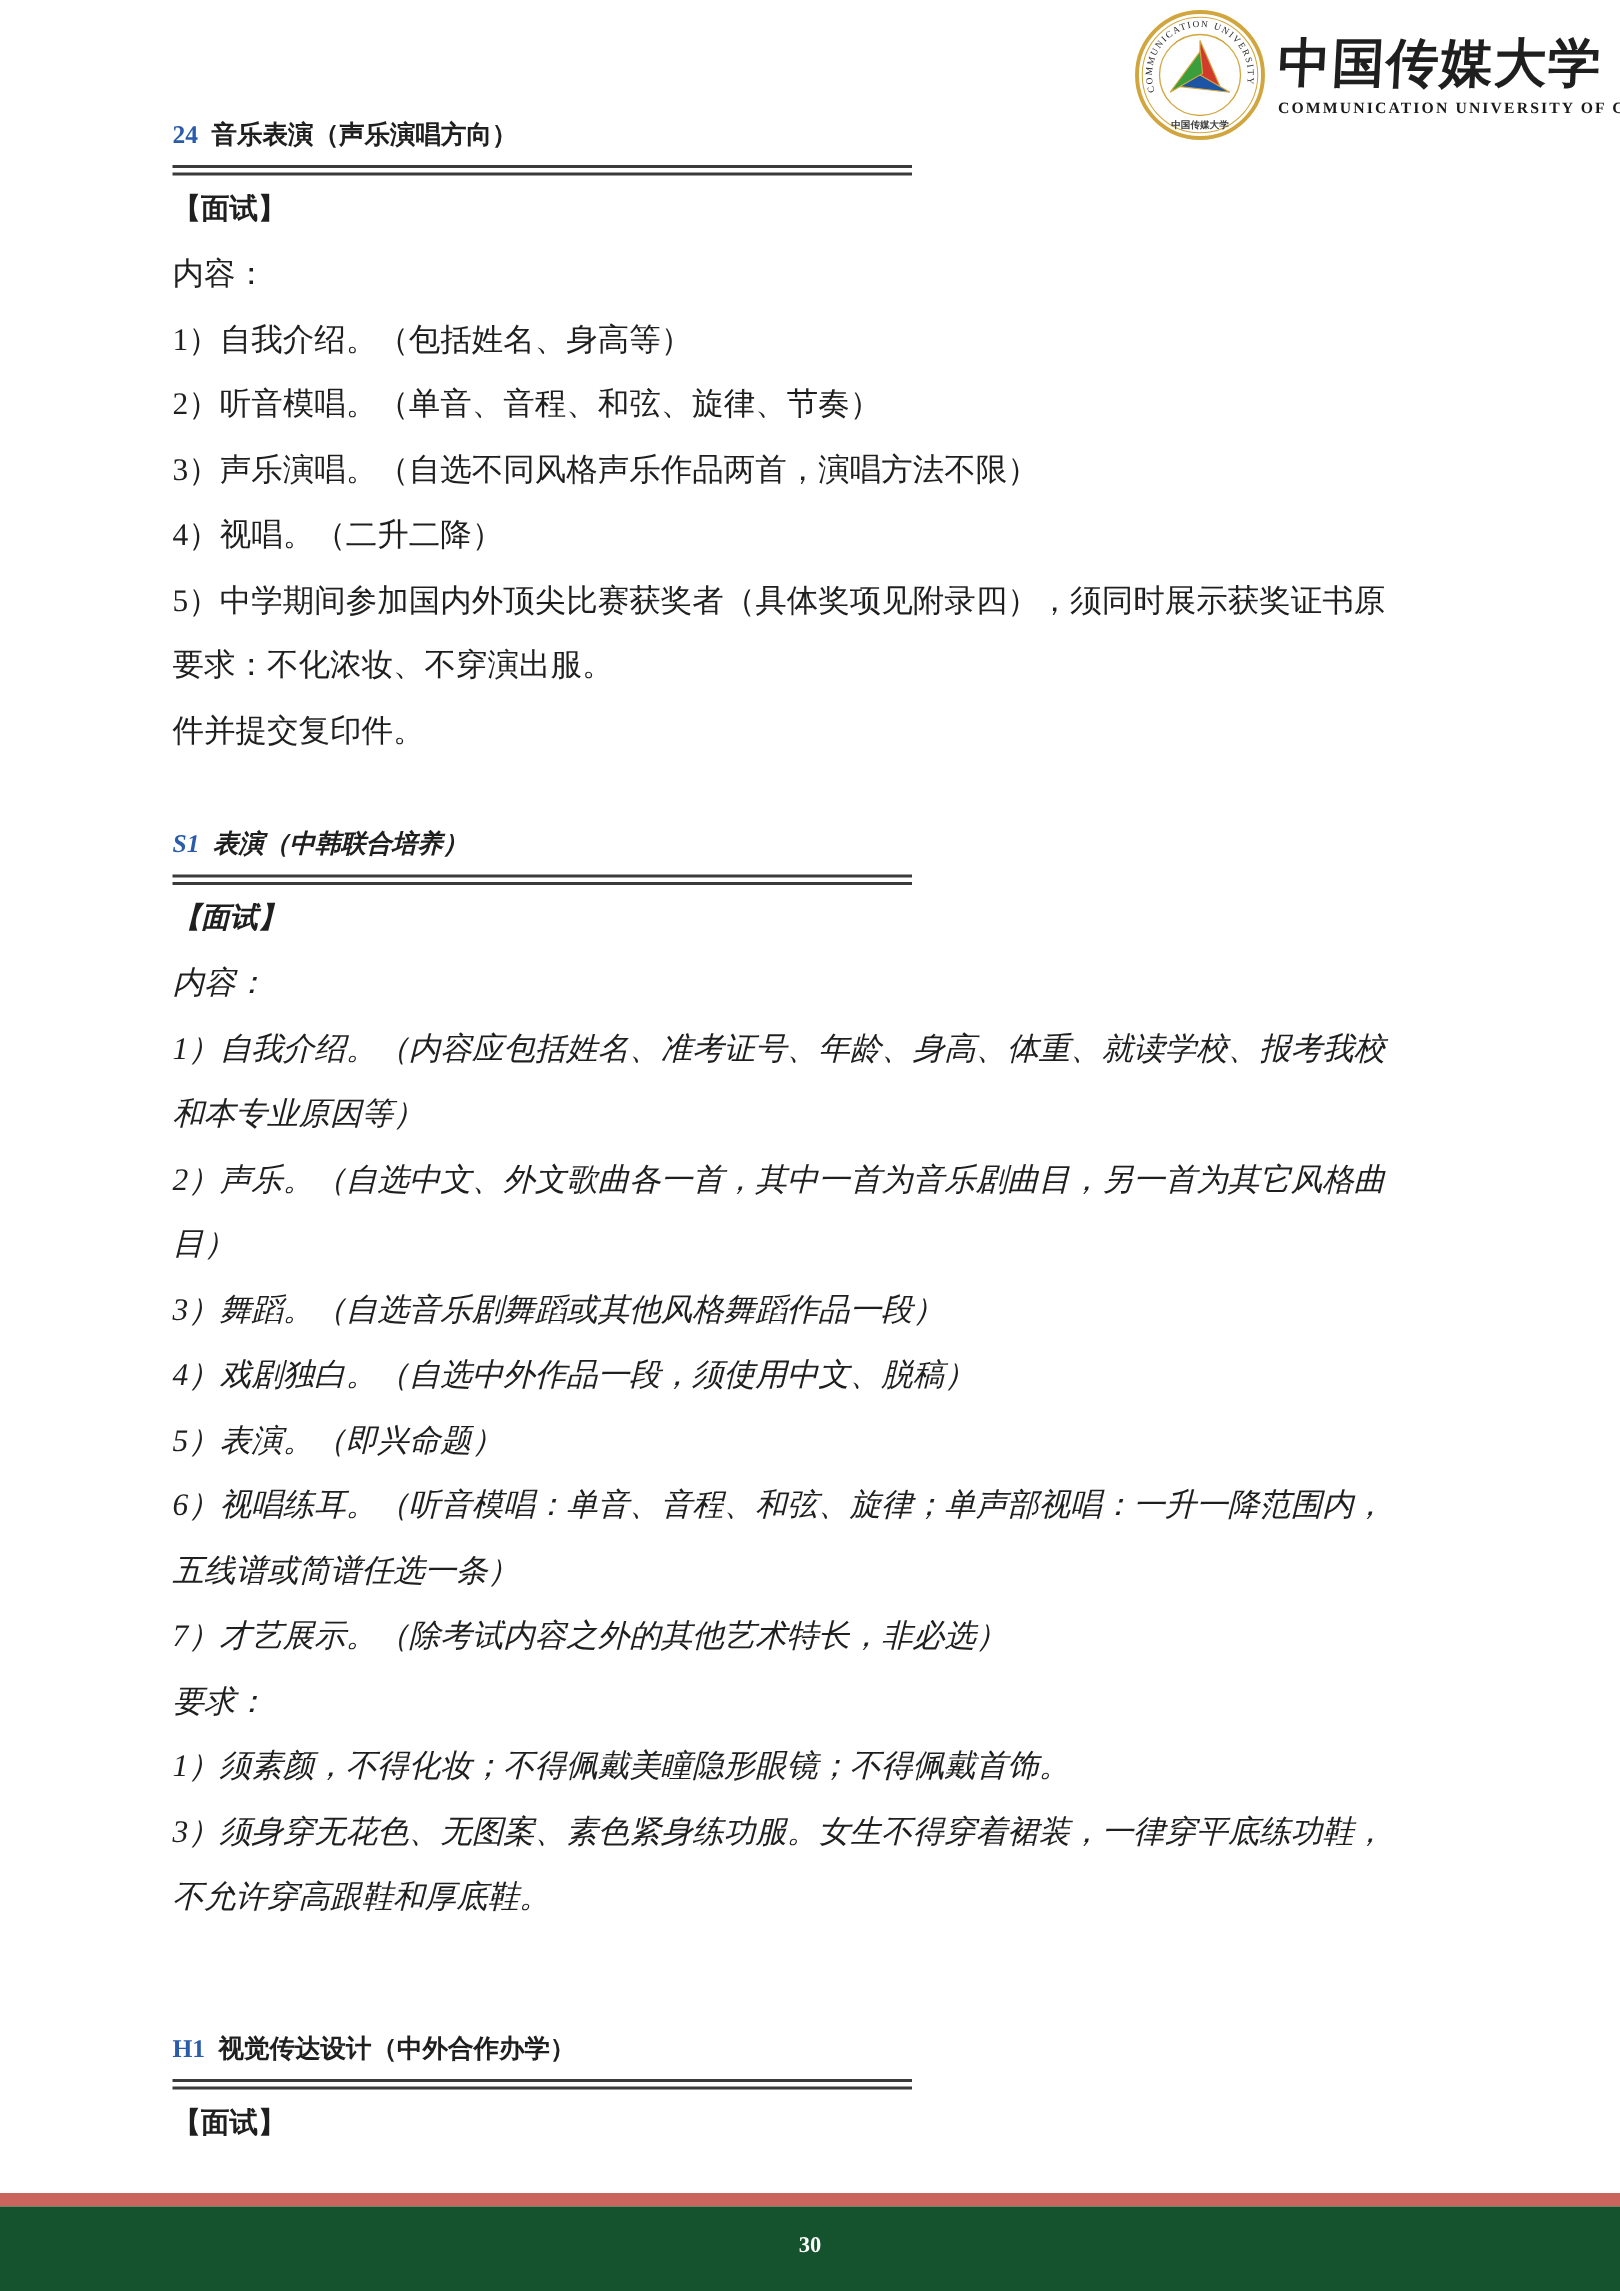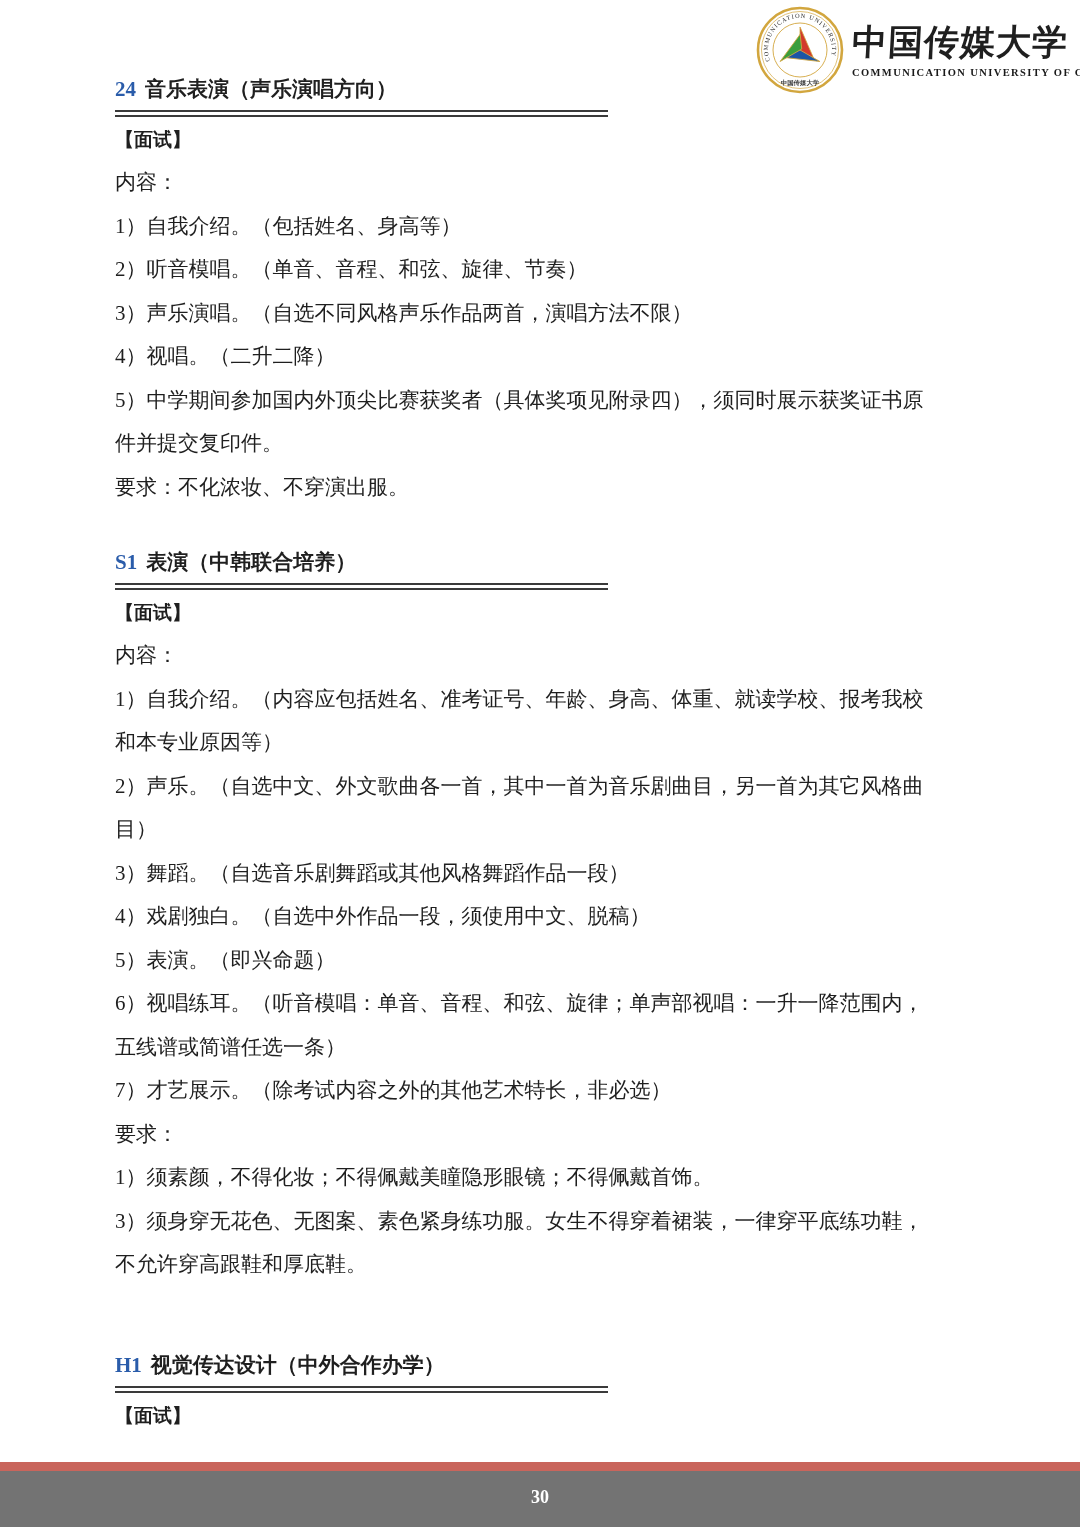--- a/index.html
+++ b/index.html
@@ -15,36 +15,36 @@
     font-size:35px;font-weight:bold;line-height:42px;letter-spacing:1px;
     white-space:nowrap;transform:skewX(-3deg);
   }
   .brand-en{
     font-size:10.5px;letter-spacing:1.4px;margin-top:3px;color:#1a1a1a;
     white-space:nowrap;font-weight:bold;
   }
   
   .section{position:absolute;left:115px;width:870px;}
   #sec-24{top:76px;}
-  #sec-s1{top:549px;}
+  #sec-s1{top:549px;font-style:italic;}
   #sec-h1{top:1352px;}
-  .sec-head{font-size:21px;font-weight:bold;line-height:27px;white-space:nowrap;}
+  .sec-head{font-size:17px;font-weight:bold;line-height:27px;white-space:nowrap;}
   .sec-code{color:#2a5caa;margin-right:9px;}
   .sec-rule{
     width:493px;height:3px;background:#ffffff;
     border-top:2px solid #3a3a3a;border-bottom:2px solid #3a3a3a;margin-top:7px;
   }
   .sec-sub{font-size:19px;font-weight:bold;line-height:27px;margin-top:9px;white-space:nowrap;}
   .sec-body{margin-top:8px;}
   .tline{font-size:21px;line-height:43.5px;white-space:nowrap;}
   
   .footer-strip{position:absolute;left:0;top:1462px;width:1080px;height:9px;background:#c9655c;}
   .footer-bar{
-    position:absolute;left:0;top:1471px;width:1080px;height:56px;background:#737373;
-    color:#ffffff;text-align:center;font-size:18px;font-weight:bold;line-height:53px;
+    position:absolute;left:0;top:1471px;width:1080px;height:56px;background:#14532d;
+    color:#ffffff;text-align:center;font-size:15px;font-weight:bold;line-height:53px;
   }
 </style>
 </head>
 <body>
 
 <div class="page">
 
   <div class="logo">
     <svg class="emblem" viewBox="-44 -44 88 88">
       <circle cx="0" cy="0" r="42" fill="#ffffff" stroke="#d2a63e" stroke-width="2.6"></circle>
@@ -75,22 +75,22 @@
     </div>
     <div class="sec-rule"></div>
     <div class="sec-sub">【面试】</div>
     <div class="sec-body">
       <div class="tline">内容：</div>
       <div class="tline">1）自我介绍。（包括姓名、身高等）</div>
       <div class="tline">2）听音模唱。（单音、音程、和弦、旋律、节奏）</div>
       <div class="tline">3）声乐演唱。（自选不同风格声乐作品两首，演唱方法不限）</div>
       <div class="tline">4）视唱。（二升二降）</div>
       <div class="tline">5）中学期间参加国内外顶尖比赛获奖者（具体奖项见附录四），须同时展示获奖证书原</div>
+      <div class="tline">要求：不化浓妆、不穿演出服。</div>
       <div class="tline">件并提交复印件。</div>
-      <div class="tline">要求：不化浓妆、不穿演出服。</div>
     </div>
   </div>
 
   <div class="section" id="sec-s1">
     <div class="sec-head">
       <span class="sec-code">S1</span><span>表演（中韩联合培养）</span>
     </div>
     <div class="sec-rule"></div>
     <div class="sec-sub">【面试】</div>
     <div class="sec-body">

